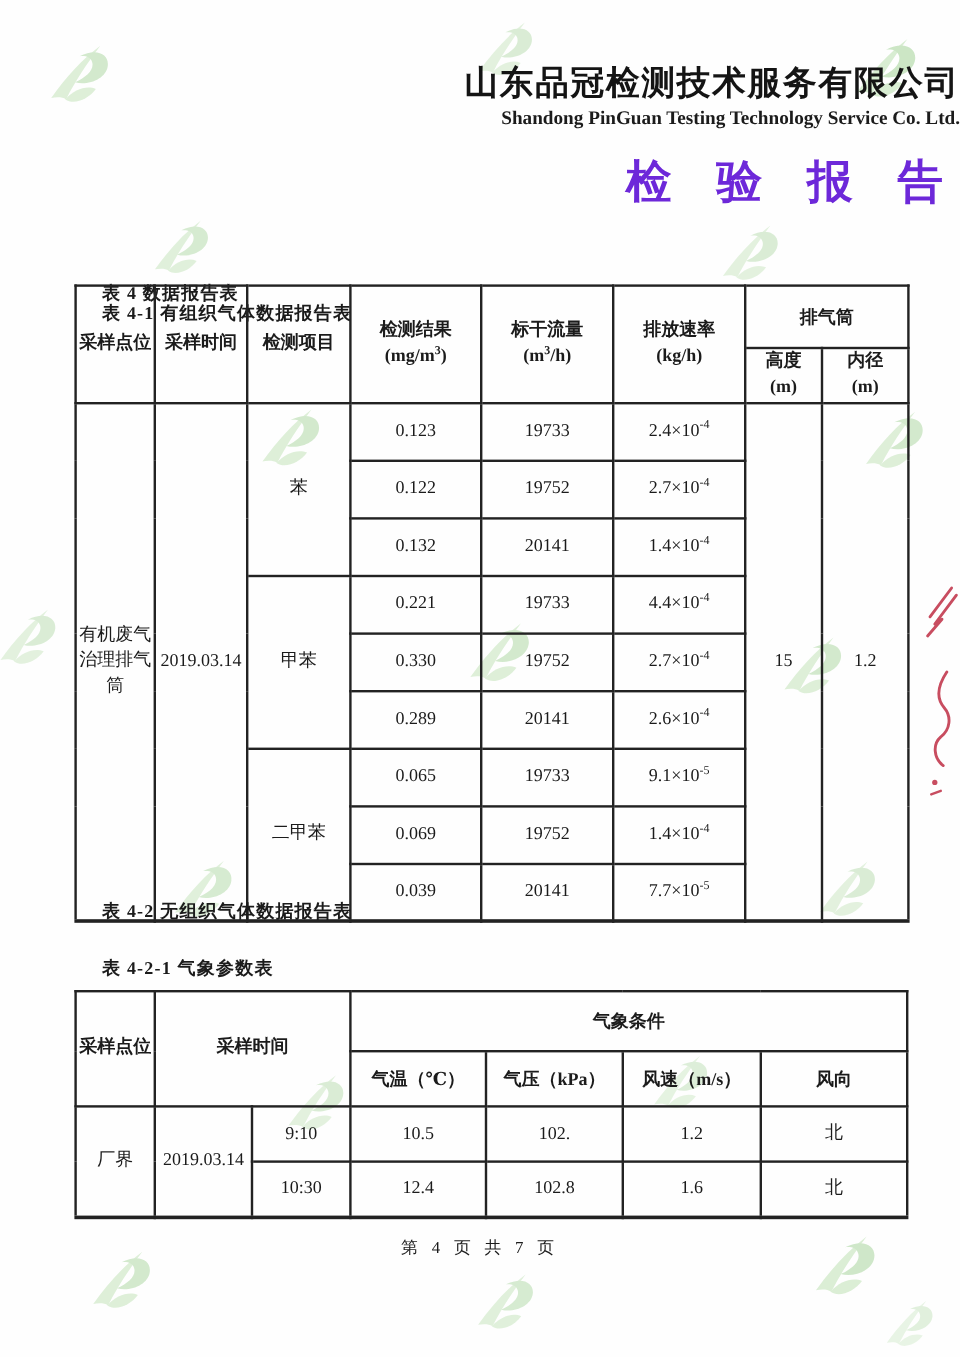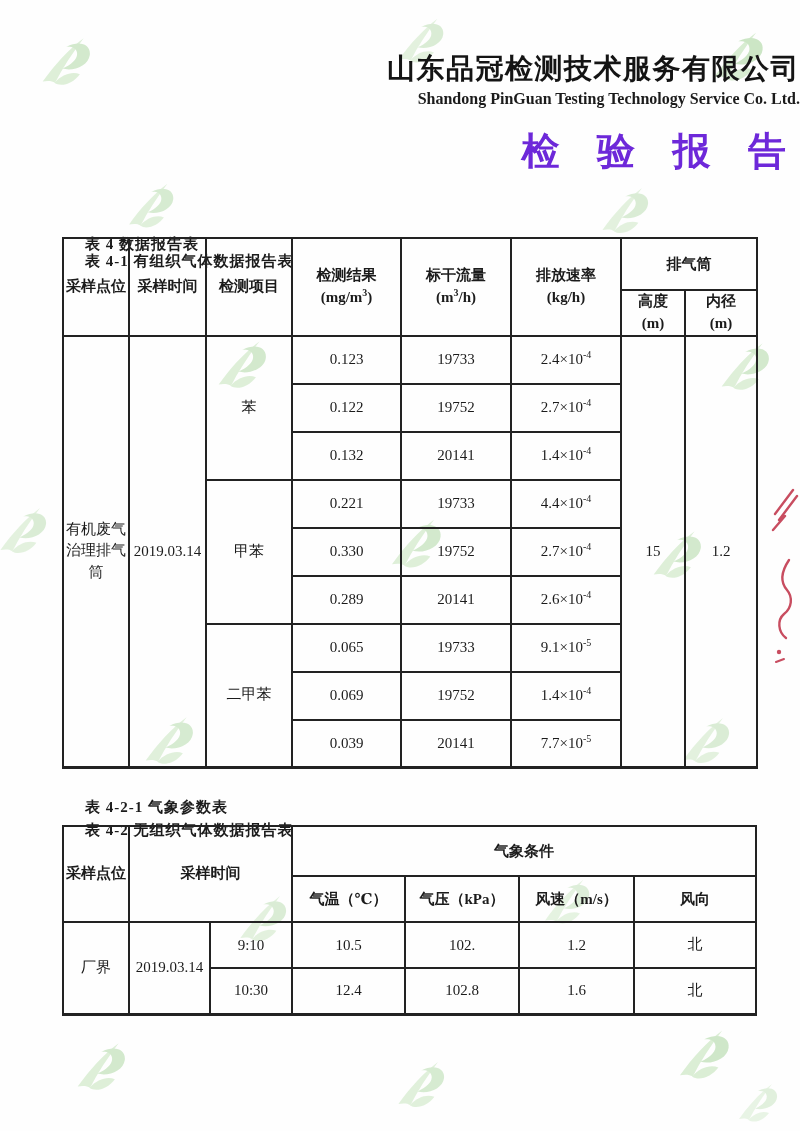--- a/index.html
+++ b/index.html
@@ -18,21 +18,21 @@
   .wm svg{display:block;width:100%;height:100%;}
   
   .hdr{position:absolute;left:0;width:100%;text-align:right;z-index:1;}
   .company-cn{top:50px;font-size:28px;font-weight:bold;letter-spacing:1.5px;color:#141414;}
   .company-en{top:90px;font-size:16px;font-weight:bold;font-family:"Liberation Serif","DejaVu Serif",serif;}
   .title-cn{top:126px;font-size:38px;font-weight:900;letter-spacing:14px;color:#6d28d9;}
   .title-en{top:172px;font-size:20px;font-family:"Liberation Mono","DejaVu Sans Mono",monospace;letter-spacing:1px;}
   
   .caption{position:absolute;left:85px;font-size:15px;font-weight:bold;z-index:1;letter-spacing:1px;}
   .cap1{top:195px;margin-top:40px;} .cap2{top:216px;margin-top:36px;}
-  .cap3{top:821px;} .cap4{top:798px;text-align:center;}
+  .cap3{top:750px;} .cap4{top:798px;text-align:center;}
   
   table{border-collapse:collapse;table-layout:fixed;position:absolute;z-index:1;background:transparent;}
   th,td{border:2px solid #222;text-align:center;vertical-align:middle;padding:0 2px;
         font-size:15px;font-weight:normal;background:transparent;overflow:hidden;}
   th{font-weight:bold;}
   .t1{left:62px;top:237px;width:694px;}
   .t1 thead tr.hr1{height:52px;}
   .t1 thead tr.hr2{height:43px;}
   .t1 tbody tr{height:48px;}
   .t1{border-bottom:3px solid #222;}
@@ -328,20 +328,21 @@
         <tr>
           <td>10:30</td>
           <td>12.4</td>
           <td>102.8</td>
           <td>1.6</td>
           <td class="cn">北</td>
         </tr>
       </tbody>
   </table>
 
+  <div class="footer">第 4 页 共 7 页</div>
 
   <div class="seal seal-a">
     <svg viewBox="0 0 30 55" xmlns="http://www.w3.org/2000/svg">
       <path d="M6 28 L24 4 M10 34 L28 10 M4 44 L16 30" stroke="#bf2f45" stroke-width="2.4" fill="none" stroke-linecap="round"></path>
     </svg>
   </div>
   <div class="seal seal-b">
     <svg viewBox="0 0 26 110" xmlns="http://www.w3.org/2000/svg">
       <path d="M16 4 C8 16 7 26 14 34 C20 41 19 52 11 58 C4 64 5 76 13 82" stroke="#bf2f45" stroke-width="2.4" fill="none" stroke-linecap="round"></path>
       <circle cx="6" cy="96" r="2.2" fill="#bf2f45"></circle>

